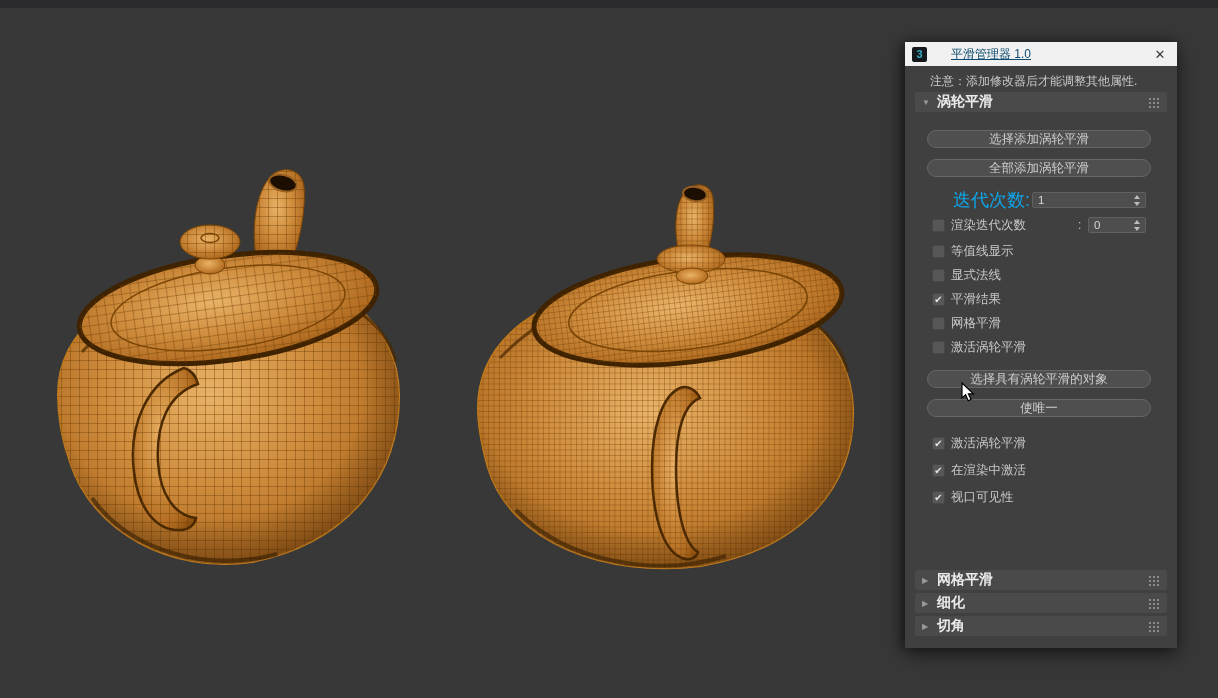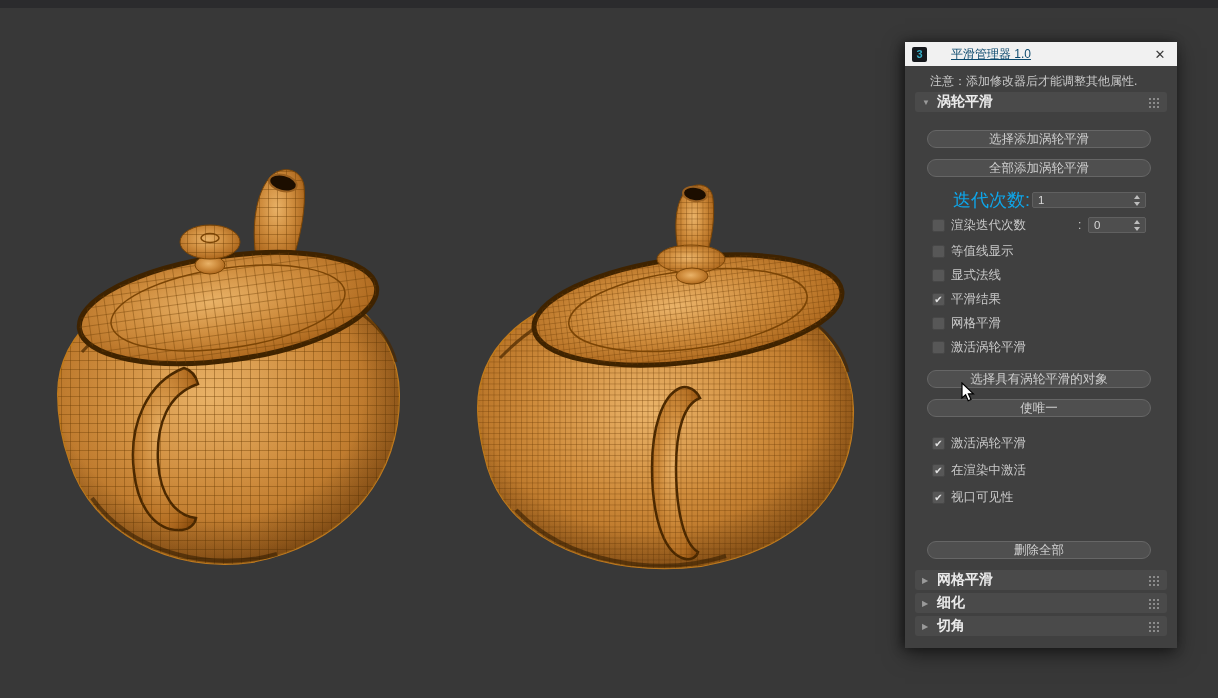--- a/index.html
+++ b/index.html
@@ -244,21 +244,20 @@
         </span>
       <span class="cblabel">在渲染中激活</span>
     </div>
     <div class="row" style="top:447px;left:27px">
       <span class="cb checked">
         <span class="mark">✔</span>
         </span>
       <span class="cblabel">视口可见性</span>
     </div>
 
-    <div class="btn" style="top:499px">删除全部</div>
 
     <div class="rollout" style="top:528px">
       <span class="tri">▶</span>
       <span class="rlabel">网格平滑</span>
       <span class="grip"></span>
     </div>
     <div class="rollout" style="top:551px">
       <span class="tri">▶</span>
       <span class="rlabel">细化</span>
       <span class="grip"></span>

